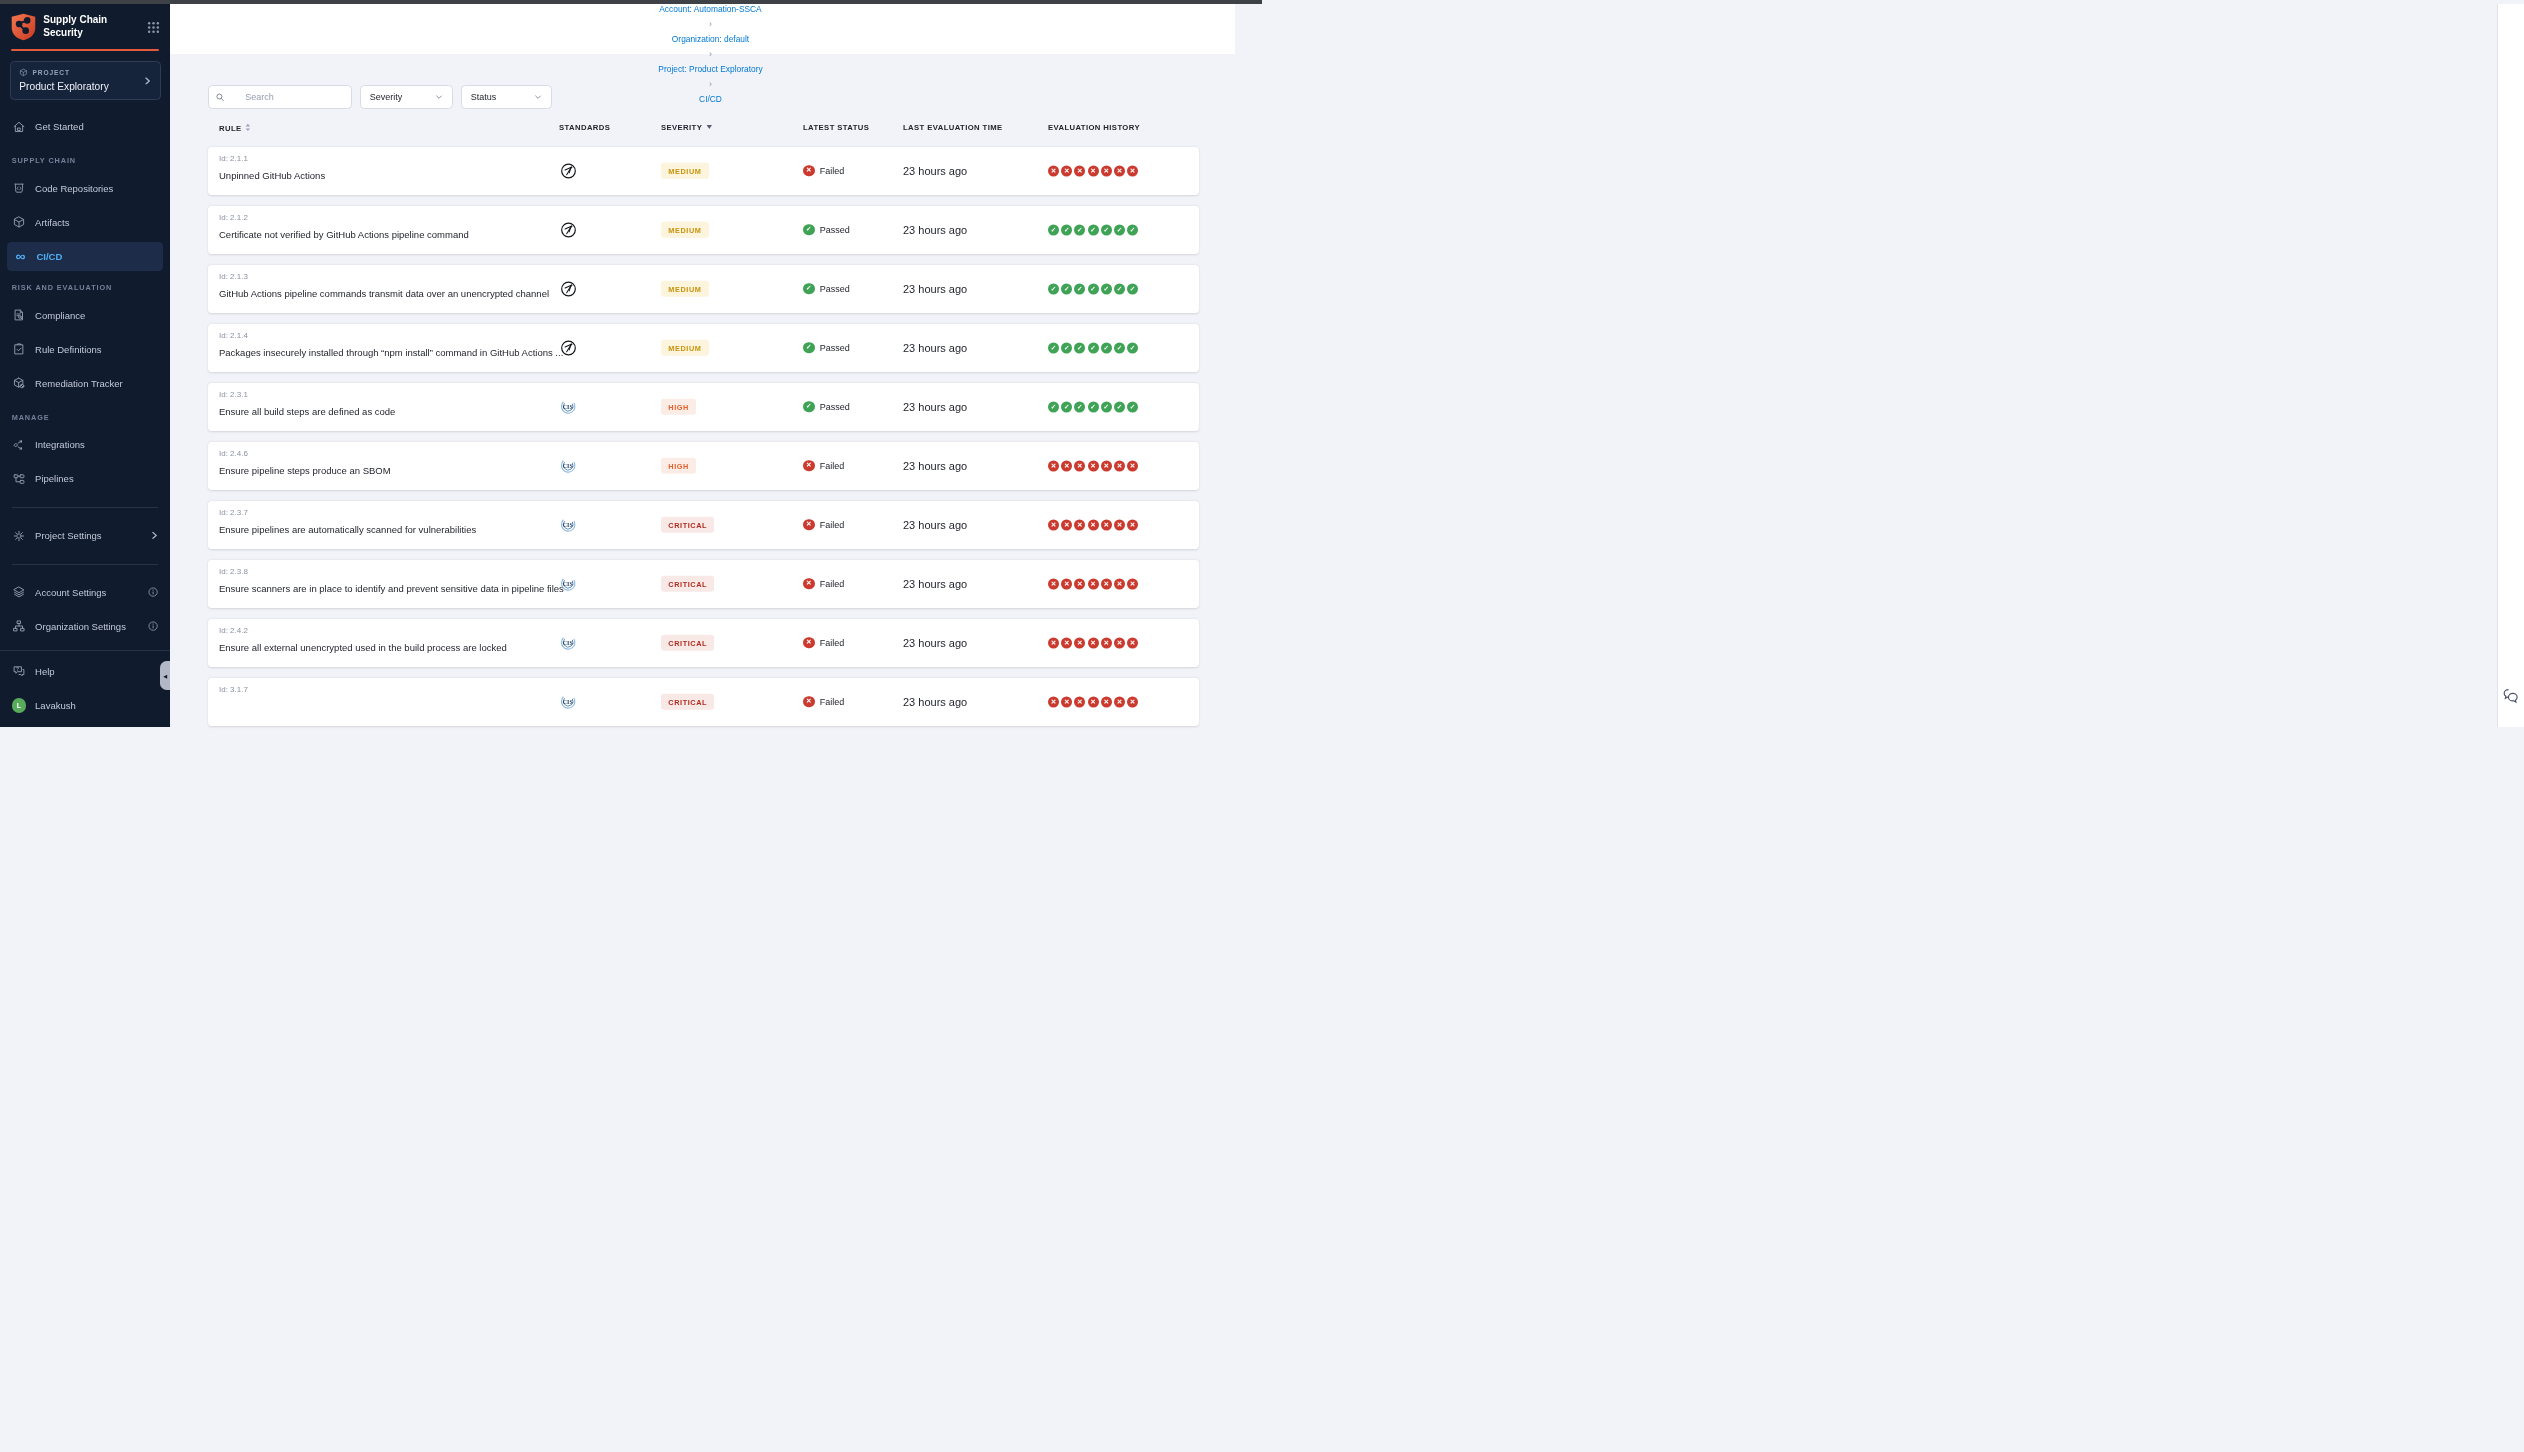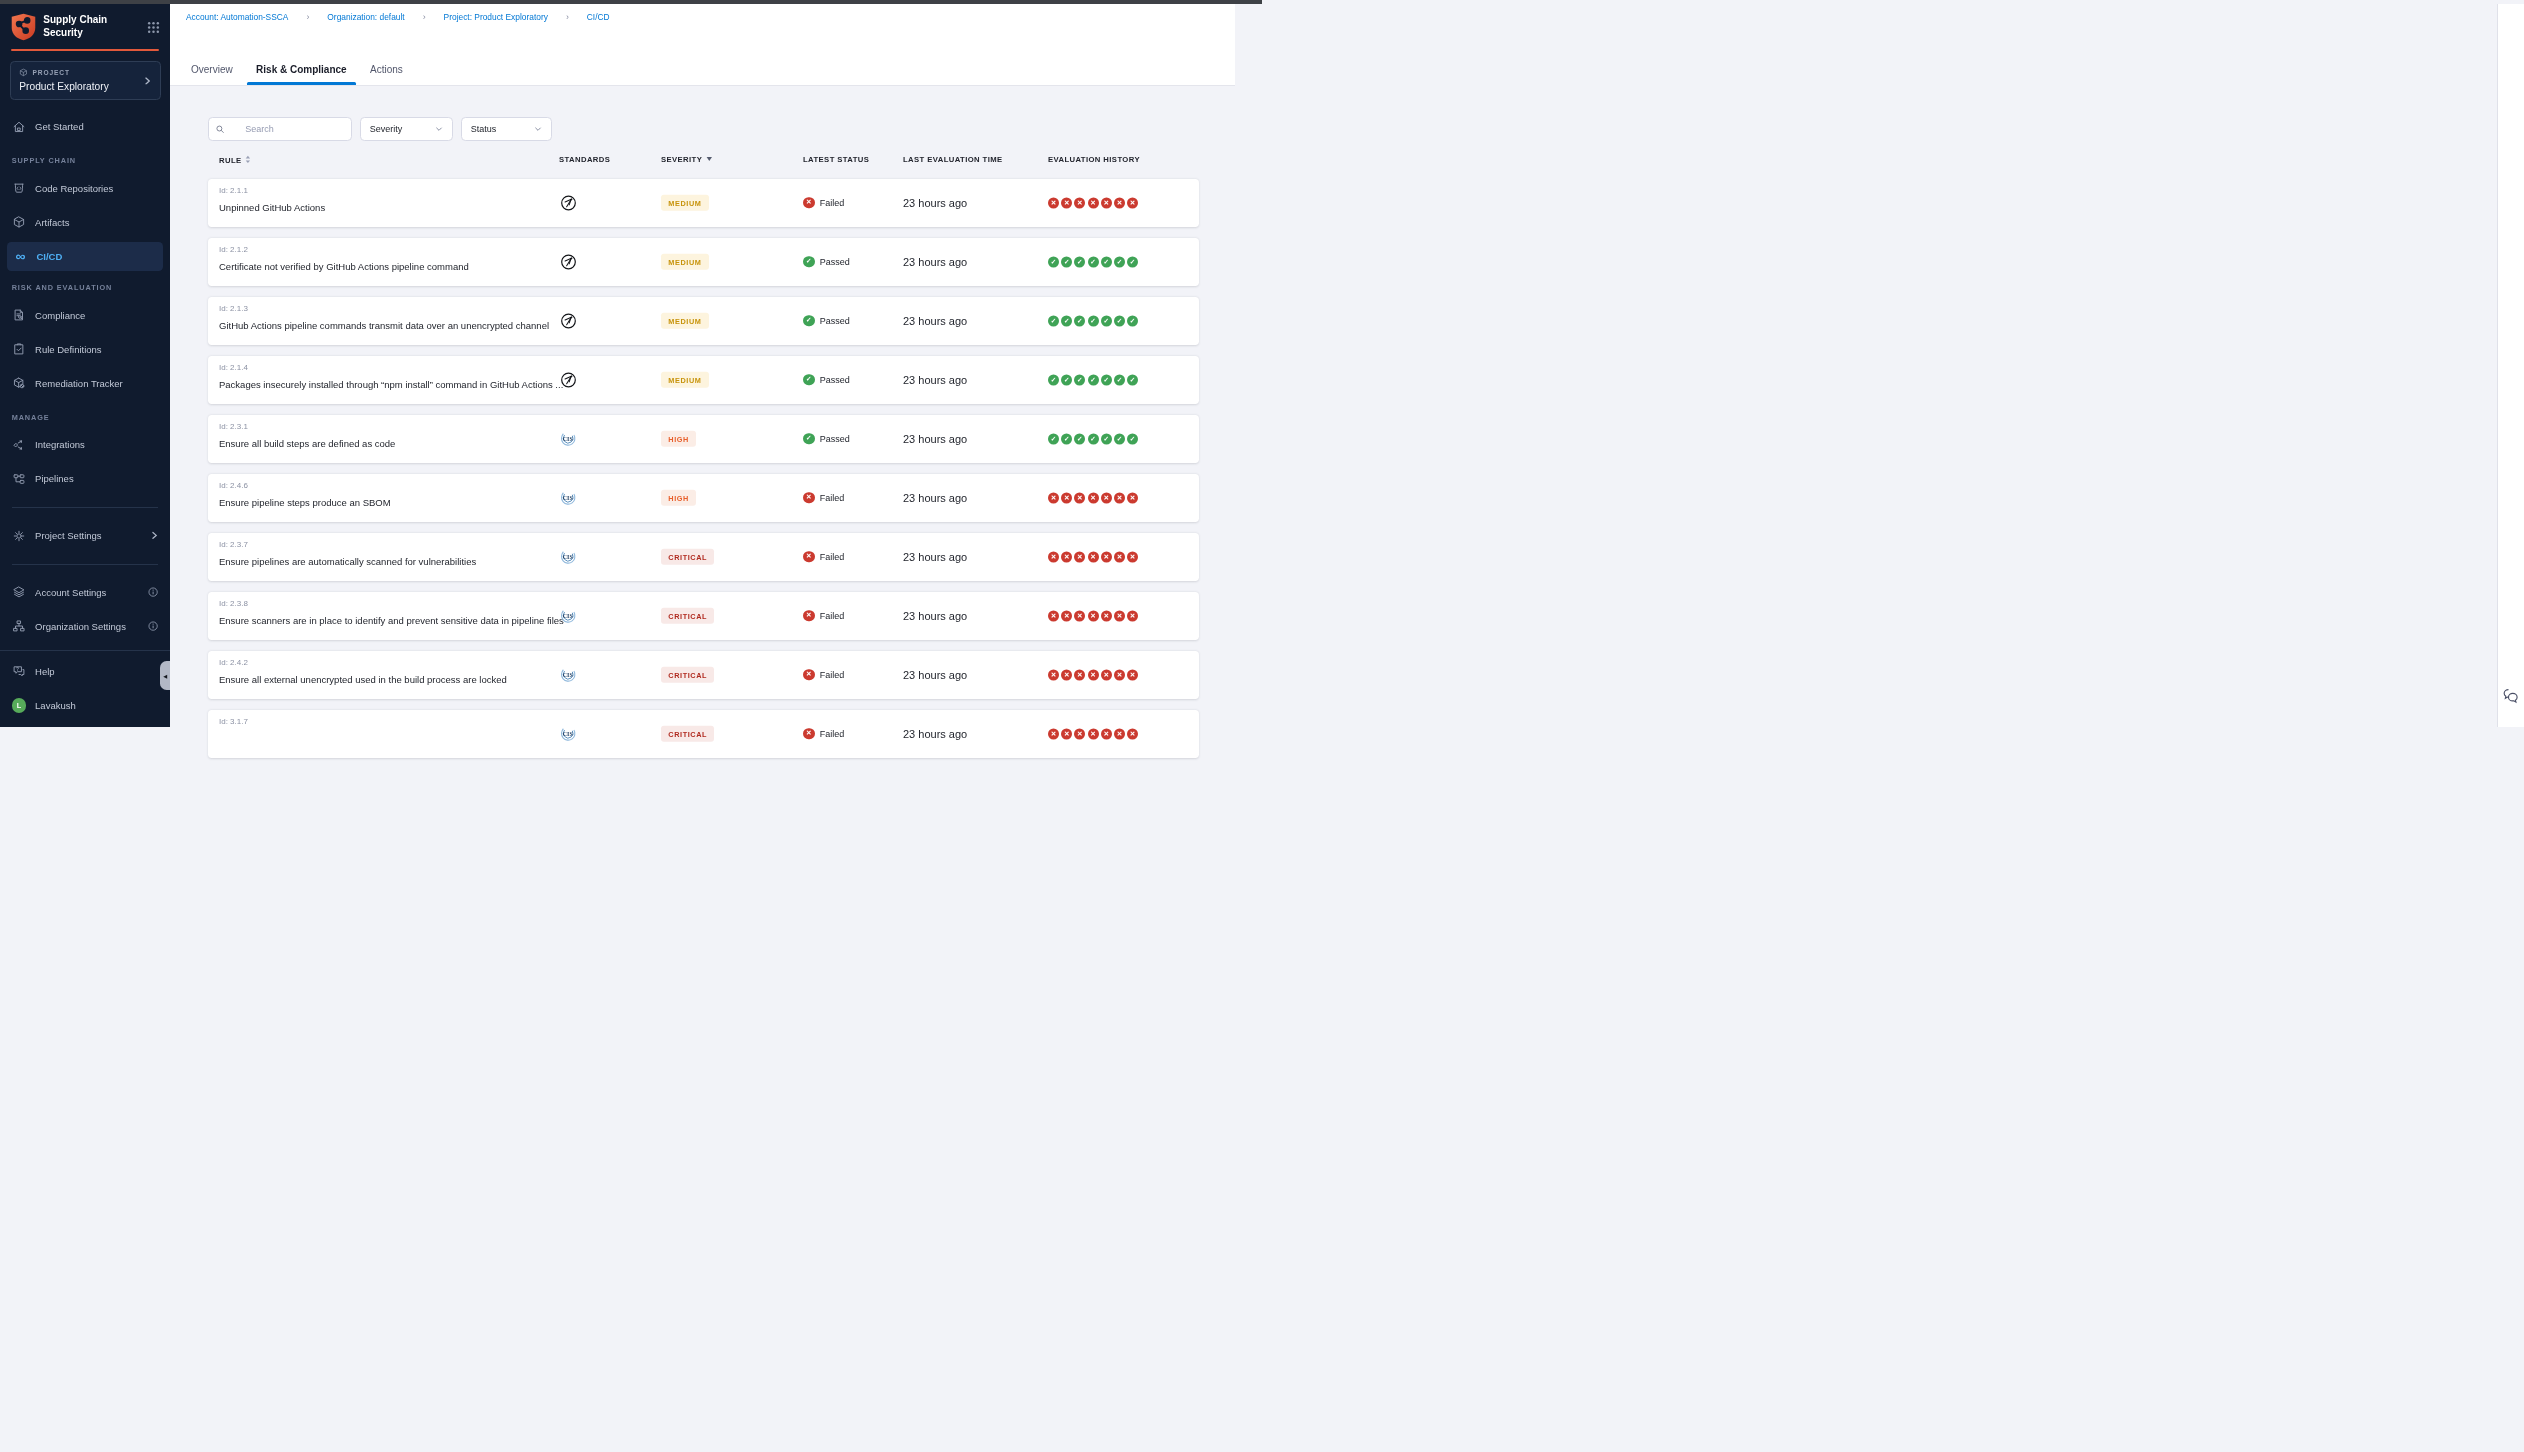--- a/index.html
+++ b/index.html
@@ -42,21 +42,21 @@
   .avatar { width:14.6px; height:14.6px; border-radius:50%; background:#57AB5A; color:#fff;
     display:flex; align-items:center; justify-content:center; font-size:7.3px; font-weight:bold; }
 
   .collapse-handle { position:fixed; left:160px; top:661px; width:10.2px; height:29px;
     background:#B2B8C6; border-radius:6.6px 0 0 6.6px; z-index:55; cursor:pointer;
     display:flex; align-items:center; justify-content:center; color:#14181F; font-size:5.1px; }
 
   
   .main { position:fixed; left:170px; top:3.7px; width:1065px; height:723px; background:#F2F3F8; }
   .header-band { background:#FFFFFF; height:50px; padding-left:16px; }
-  .breadcrumb { padding-top:8px; font-size:8.4px; color:#8A8FA3; display:flex; align-items:center; gap:18px; }
+  .breadcrumb { font-size:8.4px; color:#8A8FA3; display:flex; align-items:center; gap:5px;flex-direction:column; }
   .breadcrumb a { color:#0278D5; text-decoration:none; cursor:pointer; }
   .crumb-sep { color:#8A8FA3; font-size:8.8px; }
   .page-title-row { margin-top:4.4px; display:flex; align-items:center; gap:5.8px; }
   .page-title { font-size:12.4px; font-weight:bold; color:#1A1D21; }
 
   .tab-band { background:#FFFFFF; height:32px; border-bottom:0.7px solid #E4E5EC;
     display:flex; align-items:flex-end; padding-left:21px; gap:23.4px; }
   .tab { font-size:10px; color:#51566B; padding-bottom:9.5px; position:relative; cursor:pointer; white-space:nowrap; }
   .tab.active { color:#1A1D29; font-weight:bold; }
   .tab.active::after { content:""; position:absolute; left:-9.5px; right:-9.5px; bottom:0; height:2.9px;
@@ -332,25 +332,20 @@
         <a>Account: Automation-SSCA</a>
         <span class="crumb-sep">›</span>
         <a>Organization: default</a>
         <span class="crumb-sep">›</span>
         <a>Project: Product Exploratory</a>
         <span class="crumb-sep">›</span>
         <a>CI/CD</a>
       </div>
   </div>
 
-  <div class="tab-band" id="tab-band">
-      <div class="tab">Overview</div>
-      <div class="tab active">Risk &amp; Compliance</div>
-      <div class="tab">Actions</div>
-    </div>
 
   <div class="content">
     <div class="filters">
       <div class="search-box">
         <svg width="10.2" height="10.2" viewBox="0 0 14 14">
           <circle cx="6" cy="6" r="4.4" fill="none" stroke="#6E7488" stroke-width="1.5"></circle>
           <path d="M9.4 9.4 L13 13" stroke="#6E7488" stroke-width="1.5" stroke-linecap="round"></path>
         </svg>
         <input placeholder="Search" style="">
       </div>

